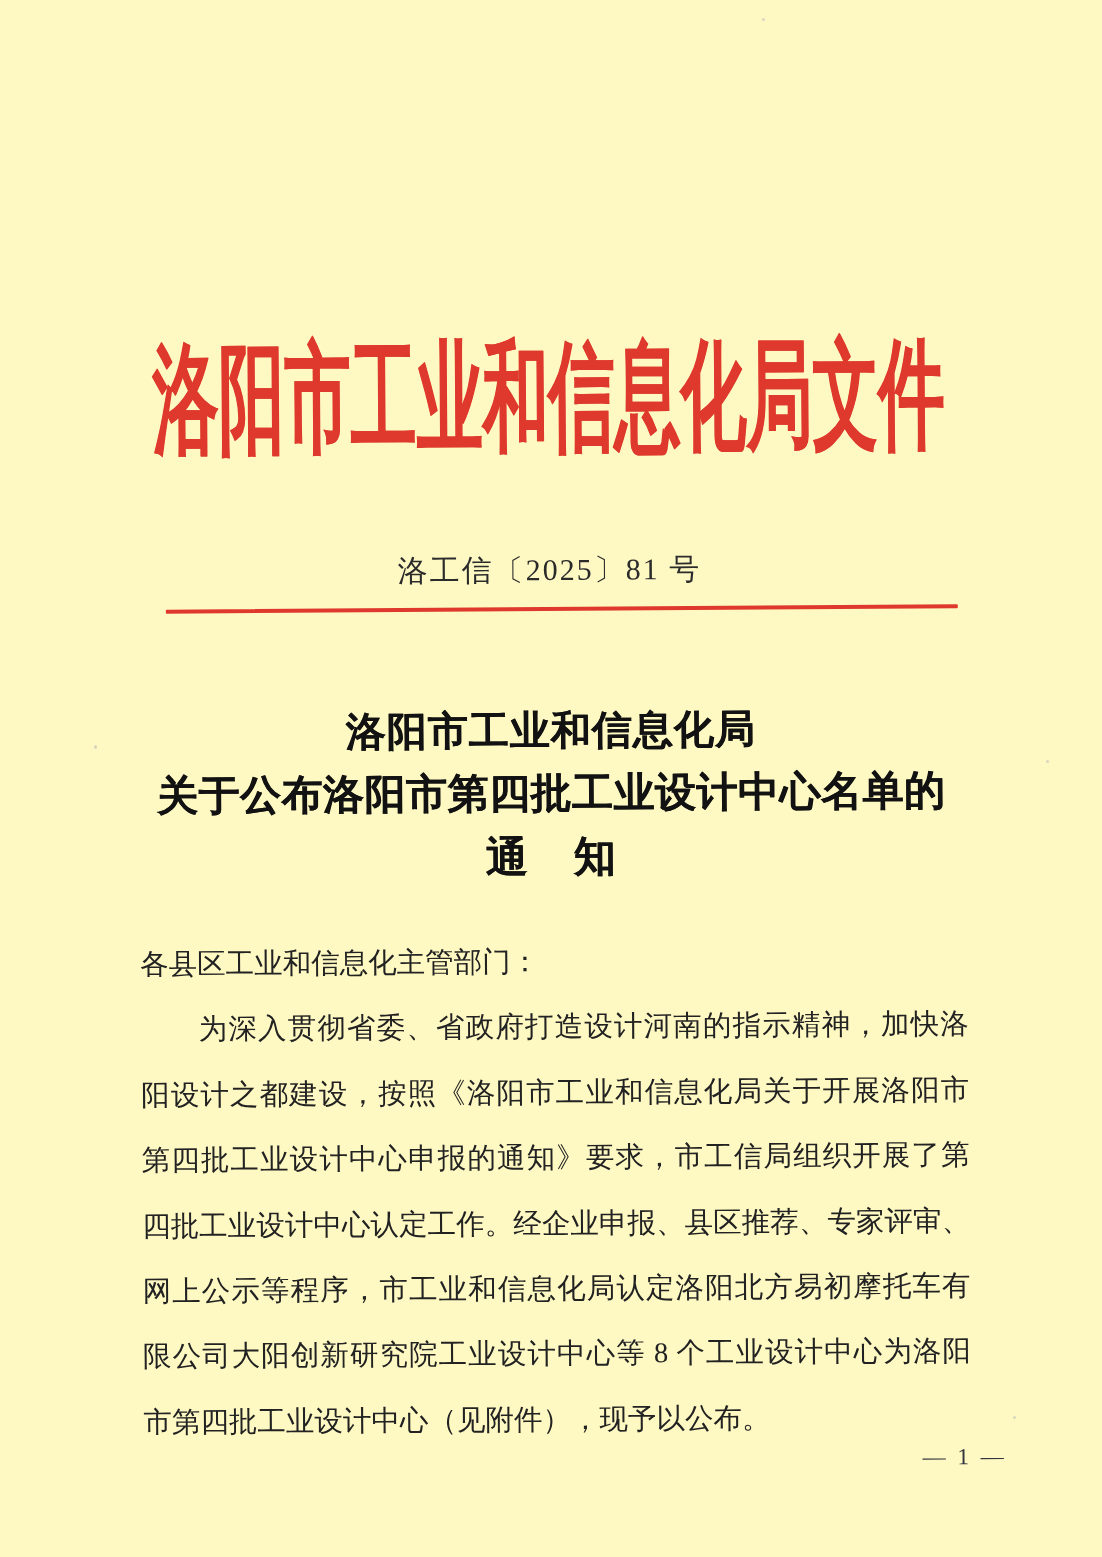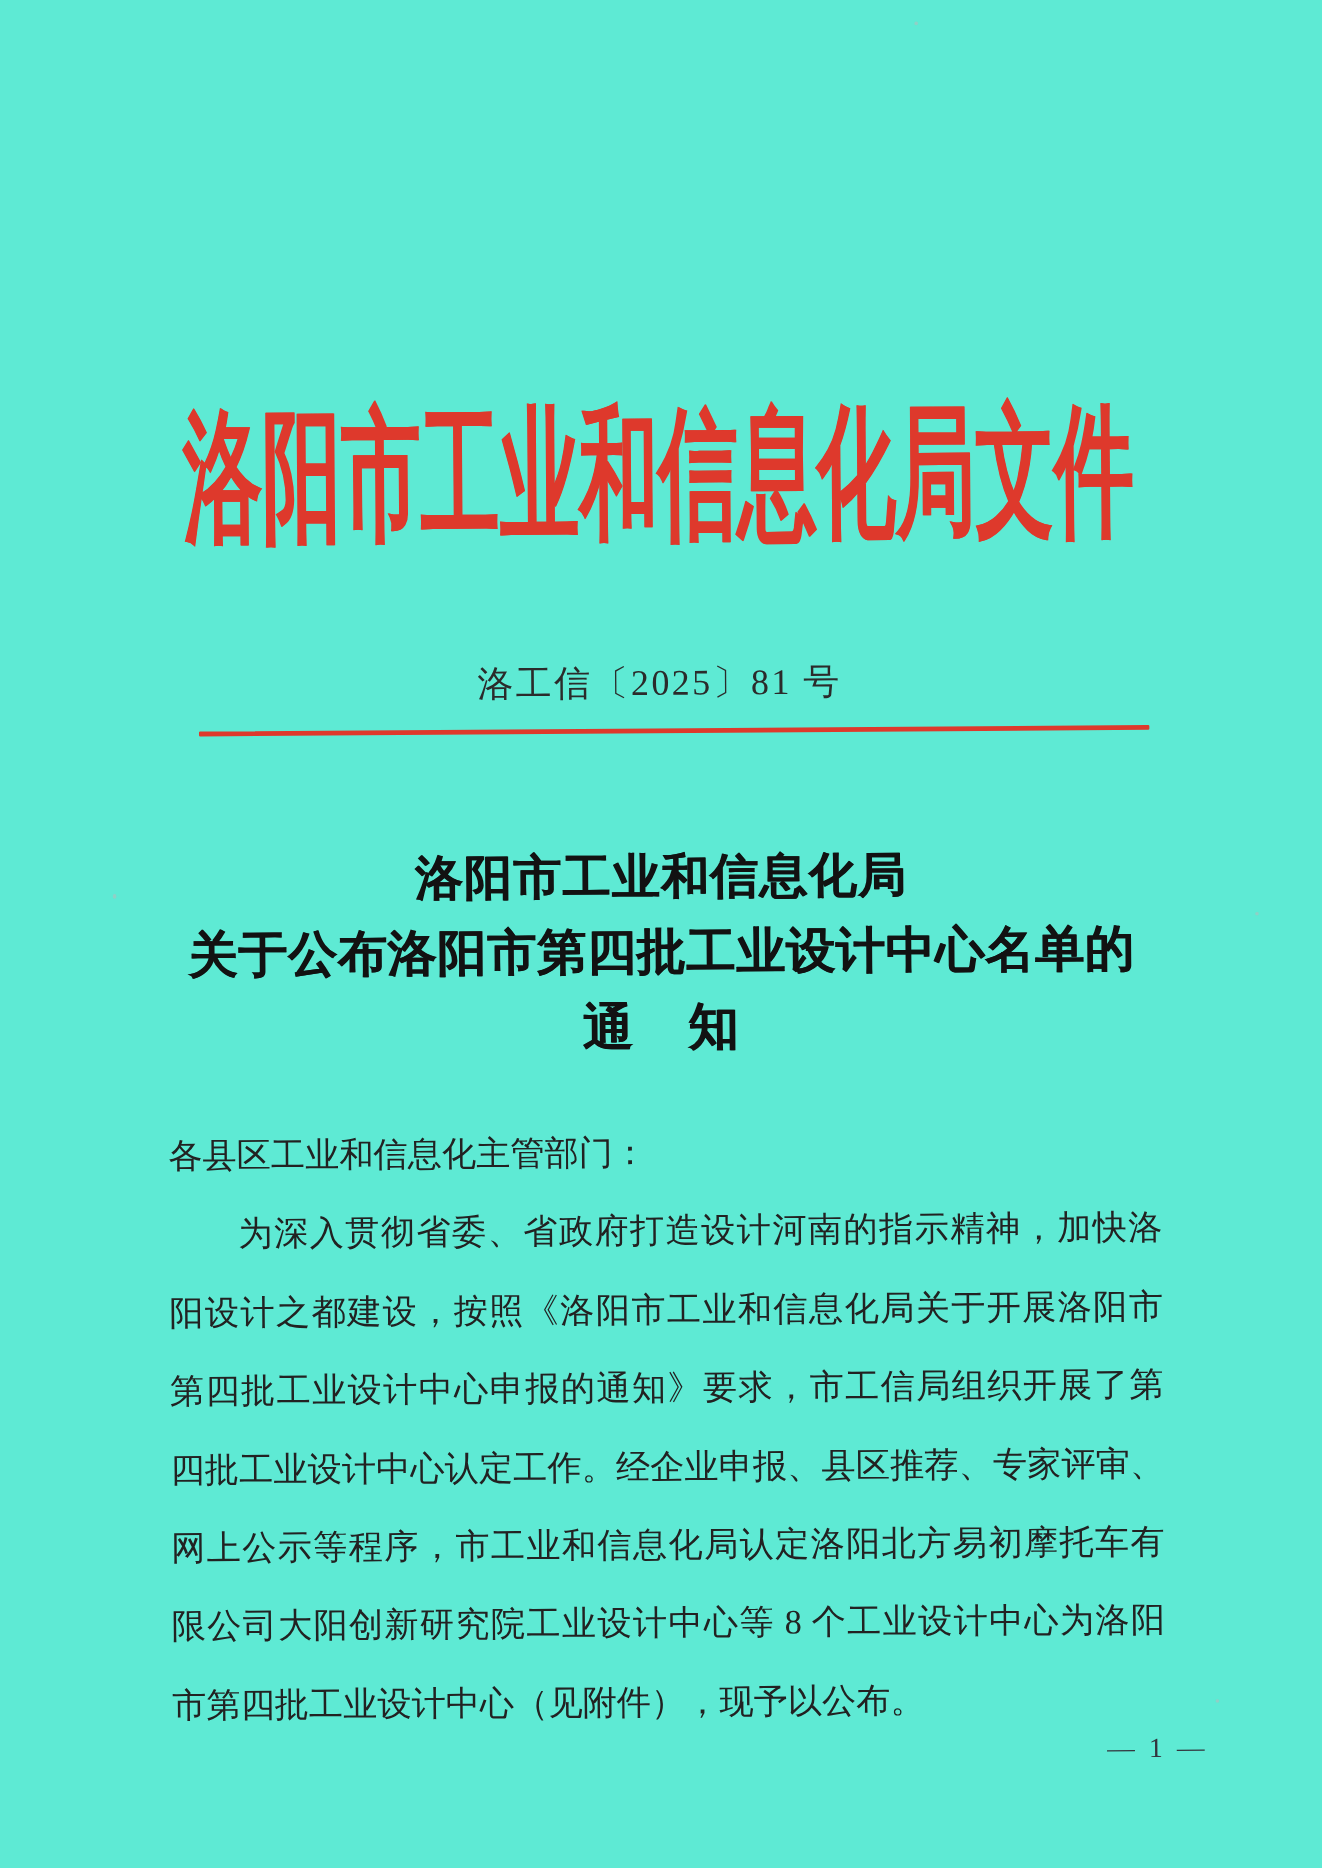--- a/index.html
+++ b/index.html
@@ -11,21 +11,21 @@
   body{
     background:#fdfdfc;
     font-family:"Liberation Serif","DejaVu Serif",serif;
     color:var(--ink);
     overflow:hidden;
     position:relative;
   }
   .page{
     position:absolute;
     inset:0;
-    background:#5eead4;
+    background:#fef9c3;
   }
   .content{
     position:absolute;
     inset:0;
     transform:rotate(-0.4deg);
     transform-origin:50% 50%;
   }
   
   .banner{
     position:absolute;

